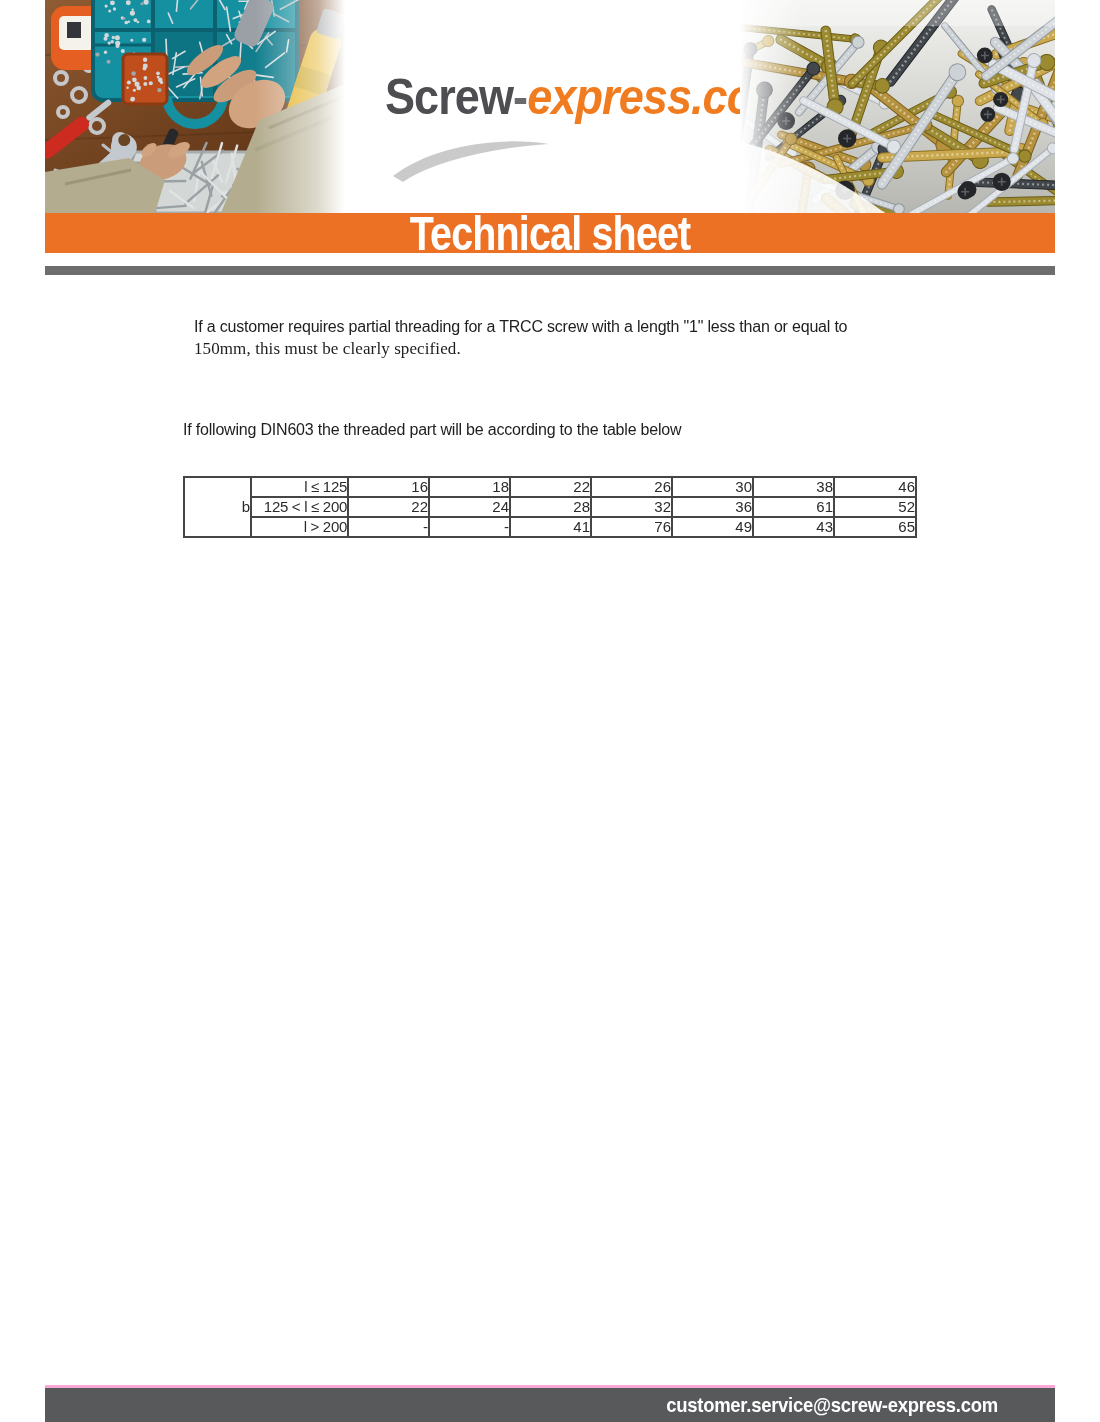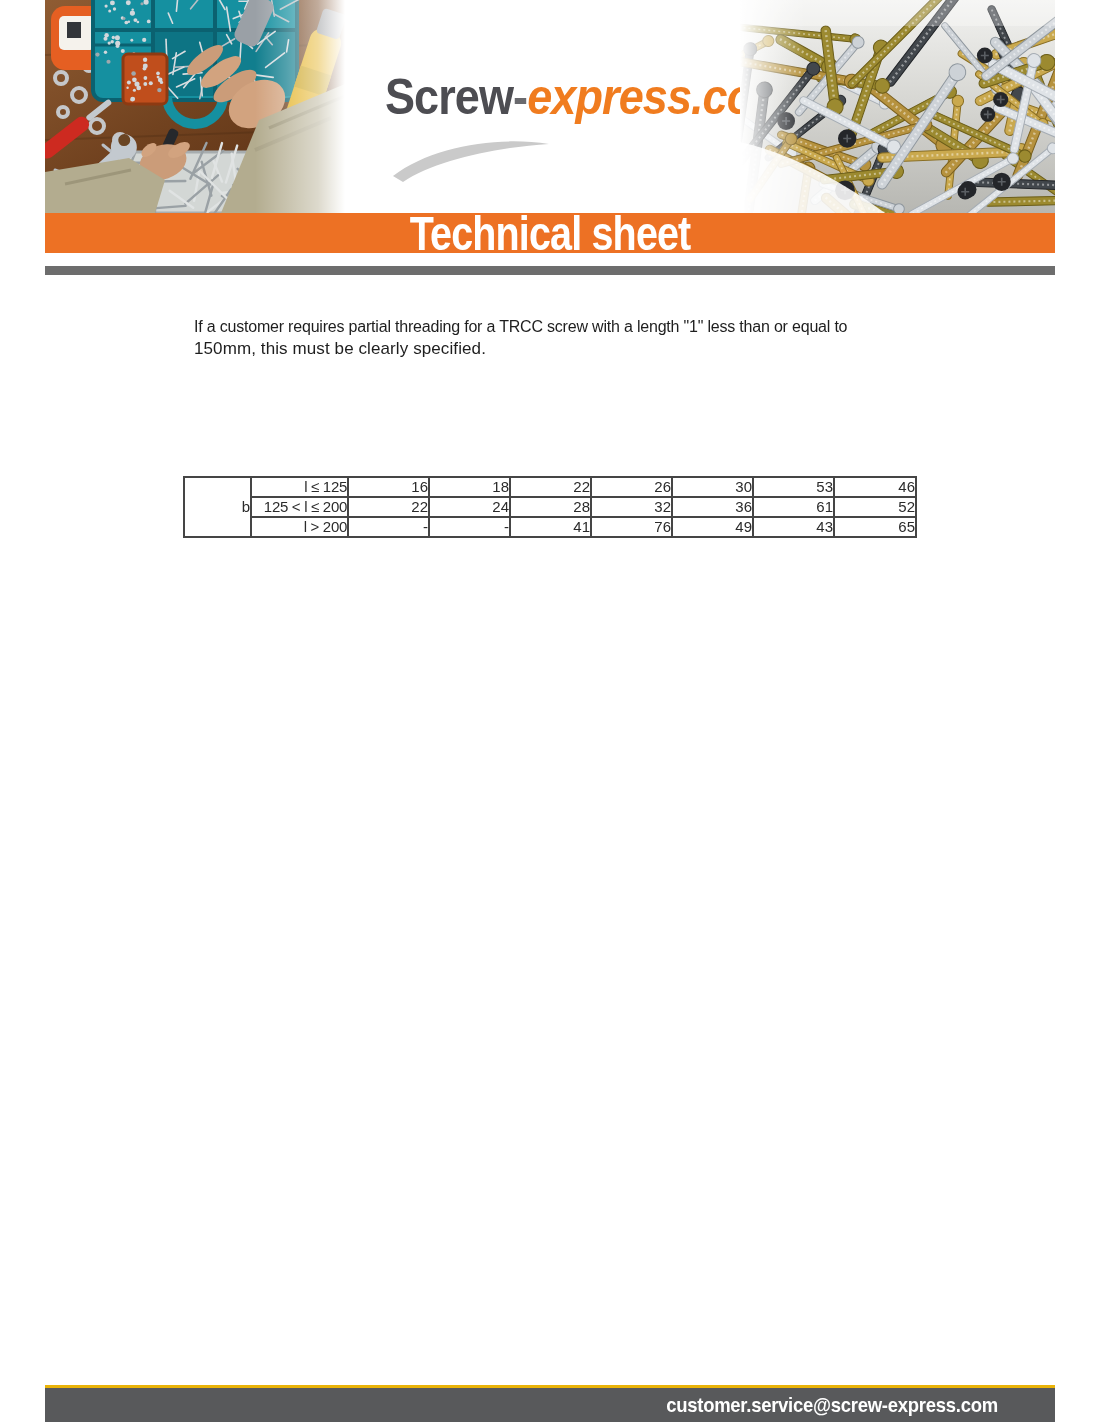--- a/index.html
+++ b/index.html
@@ -27,31 +27,31 @@
   .lg-sep{color:#6A6A6E;font-weight:bold;}
   .lg-orange{color:var(--logo-orange);font-style:italic;}
   .swoosh{position:absolute;left:2px;top:66px;}
 
   .banner{position:absolute;left:45px;top:213px;width:1010px;height:40px;background:var(--banner-orange);display:flex;align-items:center;justify-content:center;}
   .banner-title{color:#fff;font-size:47px;font-weight:bold;letter-spacing:-1px;transform:scaleX(0.84) scaleY(1.02);transform-origin:center;white-space:nowrap;}
   .banner-shadow{position:absolute;left:45px;top:266px;width:1010px;height:9px;background:var(--shadow-gray);}
 
   
   .intro{position:absolute;left:183px;top:316px;width:700px;font-size:16px;line-height:21.5px;color:var(--text-dark);letter-spacing:-0.2px;margin-left:11px;}
-  .intro .l2{font-size:17px;letter-spacing:0.1px;}
+  .intro .l2{font-size:17px;letter-spacing:0.1px;font-family:Liberation Serif, serif;}
   .din-note{position:absolute;left:183px;top:421px;width:700px;font-size:16px;color:var(--text-dark);letter-spacing:-0.2px;}
 
   
   .din-table{position:absolute;left:183px;top:476px;width:734px;border-collapse:collapse;table-layout:fixed;font-size:15px;color:#2b2b2b;}
   .din-table td{border:2px solid var(--table-border);text-align:right;height:18px;line-height:18px;padding:0;white-space:nowrap;overflow:hidden;}
   .din-table td.rowgroup{font-size:15px;}
   .din-table td.rowlabel{letter-spacing:-0.3px;}
 
   
-  .footer{position:absolute;left:45px;top:1385px;width:1010px;height:37px;background:var(--footer-gray);border-top:3px solid #eab308;display:flex;align-items:center;justify-content:flex-end;padding-right:57px;}
+  .footer{position:absolute;left:45px;top:1385px;width:1010px;height:37px;background:var(--footer-gray);border-top:3px solid #f9a8d4;display:flex;align-items:center;justify-content:flex-end;padding-right:57px;}
   .footer-email{color:#fff;font-size:21px;font-weight:bold;letter-spacing:-0.3px;transform:scaleX(0.88);transform-origin:right center;white-space:nowrap;}
 </style>
 </head>
 <body>
 
 <div class="page">
 
   <div class="photo photo-left">
     <svg viewBox="0 0 300 213" width="300" height="213" preserveAspectRatio="none">
       <defs>
@@ -684,20 +684,21 @@
   <div class="banner">
     <span class="banner-title">Technical sheet</span>
   </div>
   <div class="banner-shadow"></div>
 
   <p class="intro">
     <span class="l1">If a customer requires partial threading for a TRCC screw with a length "1" less than or equal to</span><br>
     <span class="l2">150mm, this must be clearly specified.</span><br>
   </p>
 
+  <p class="din-note">If following DIN603 the threaded part will be according to the table below</p>
 
   <table class="din-table">
     <colgroup>
       <col style="width:67px">
         <col style="width:97px">
       <col style="width:81px">
         <col style="width:81px">
         <col style="width:81px">
         <col style="width:81px">
       <col style="width:81px">
@@ -706,21 +707,21 @@
     </colgroup>
     <tbody>
         <tr>
           <td rowspan="3" class="rowgroup">b</td>
           <td class="rowlabel">l ≤ 125</td>
           <td>16</td>
           <td>18</td>
           <td>22</td>
           <td>26</td>
           <td>30</td>
-          <td>53</td>
+          <td>38</td>
           <td>46</td>
         </tr>
         <tr>
           <td class="rowlabel">125 &lt; l ≤ 200</td>
           <td>22</td>
           <td>24</td>
           <td>28</td>
           <td>32</td>
           <td>36</td>
           <td>61</td>

